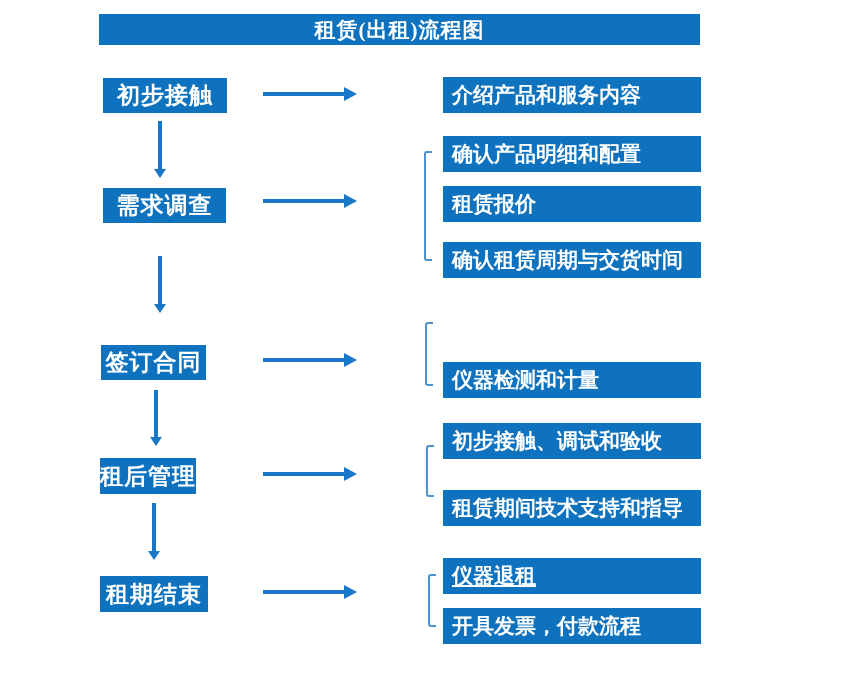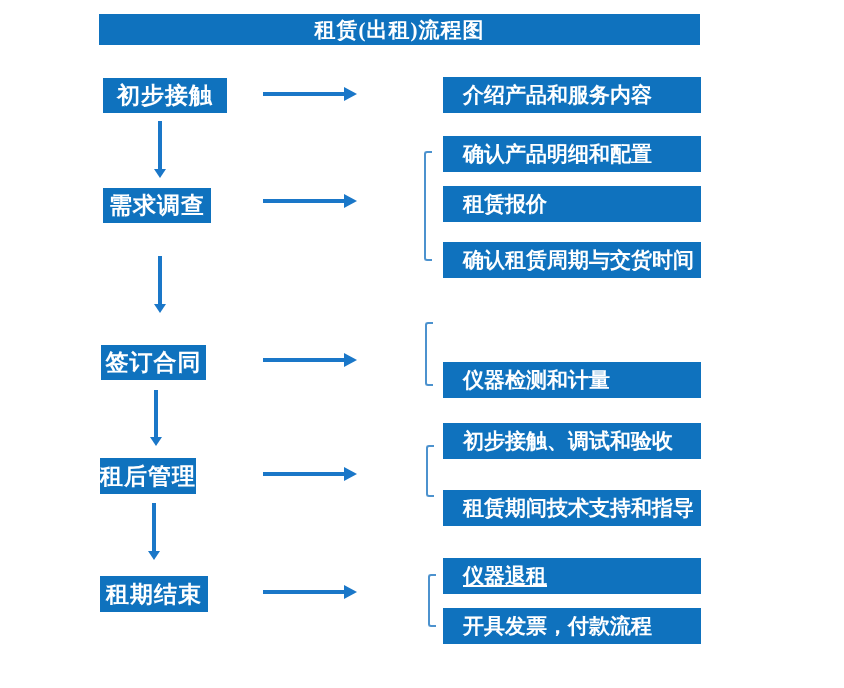--- a/index.html
+++ b/index.html
@@ -26,24 +26,24 @@
   .pbox {
     position: absolute;
     background: var(--box-blue, #0F72BE);
     color: var(--text-white, #fff);
     font-weight: bold;
     display: flex; align-items: center;
     box-sizing: border-box;
     white-space: nowrap;
   }
   .lbox { justify-content: center; font-size: 23px; letter-spacing: 1px; }
-  .rbox { font-size: 21px; padding-left: 20px; width: 258px; height: 36px; left: 443px; }
+  .rbox { font-size: 21px; padding-left: 9px; width: 258px; height: 36px; left: 443px; }
 
   .l1 { left: 103px; top: 78px;  width: 124px; height: 35px; }
-  .l2 { left: 103px; top: 188px; width: 108px; height: 35px; }
+  .l2 { left: 103px; top: 188px; width: 123px; height: 35px; }
   .l3 { left: 101px; top: 345px; width: 105px; height: 35px; }
   .l4 { left: 100px; top: 458px; width: 96px; height: 36px; }
   .l5 { left: 100px; top: 576px; width: 108px; height: 36px; }
 
   .r1  { top: 77px; }
   .r2  { top: 136px; }
   .r3  { top: 186px; }
   .r4  { top: 242px; }
   .r5  { top: 313px; }
   .r6  { top: 362px; }

